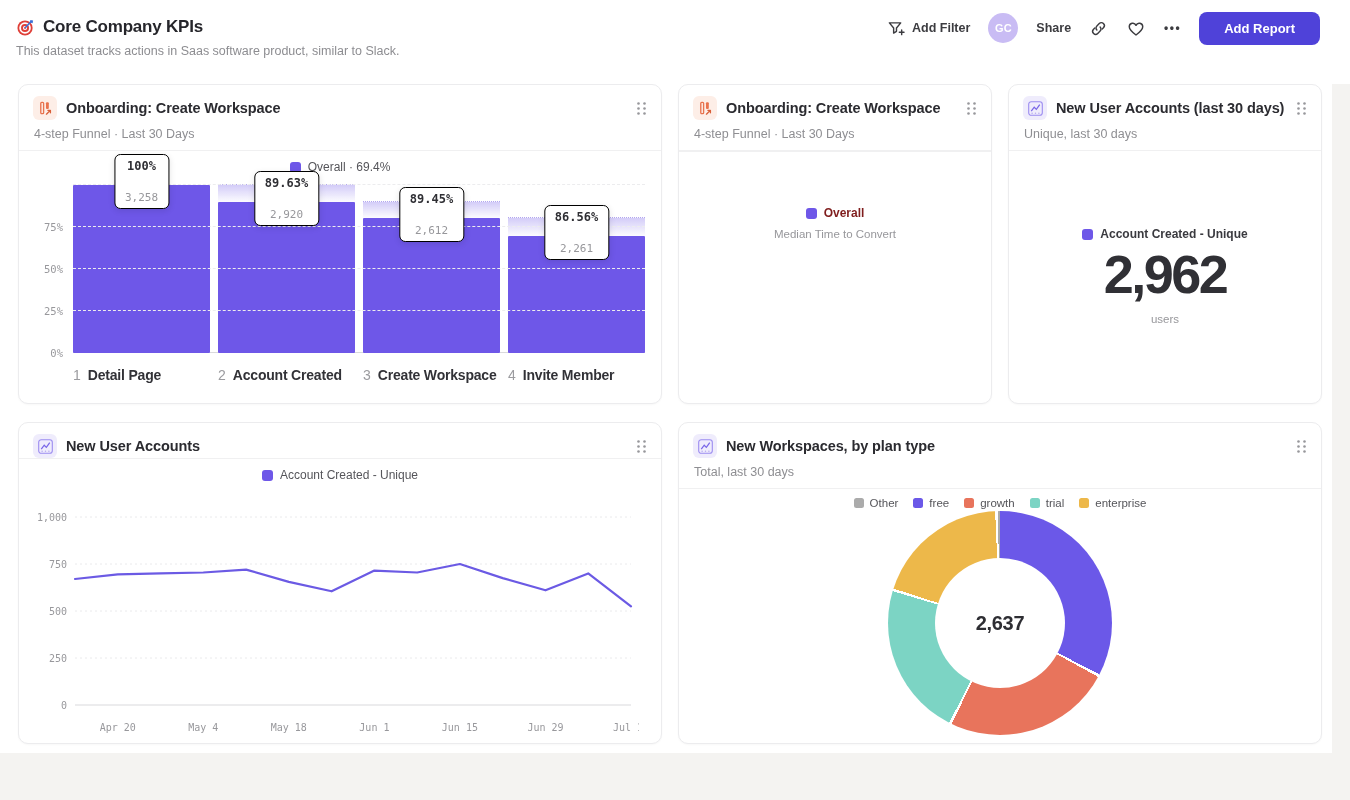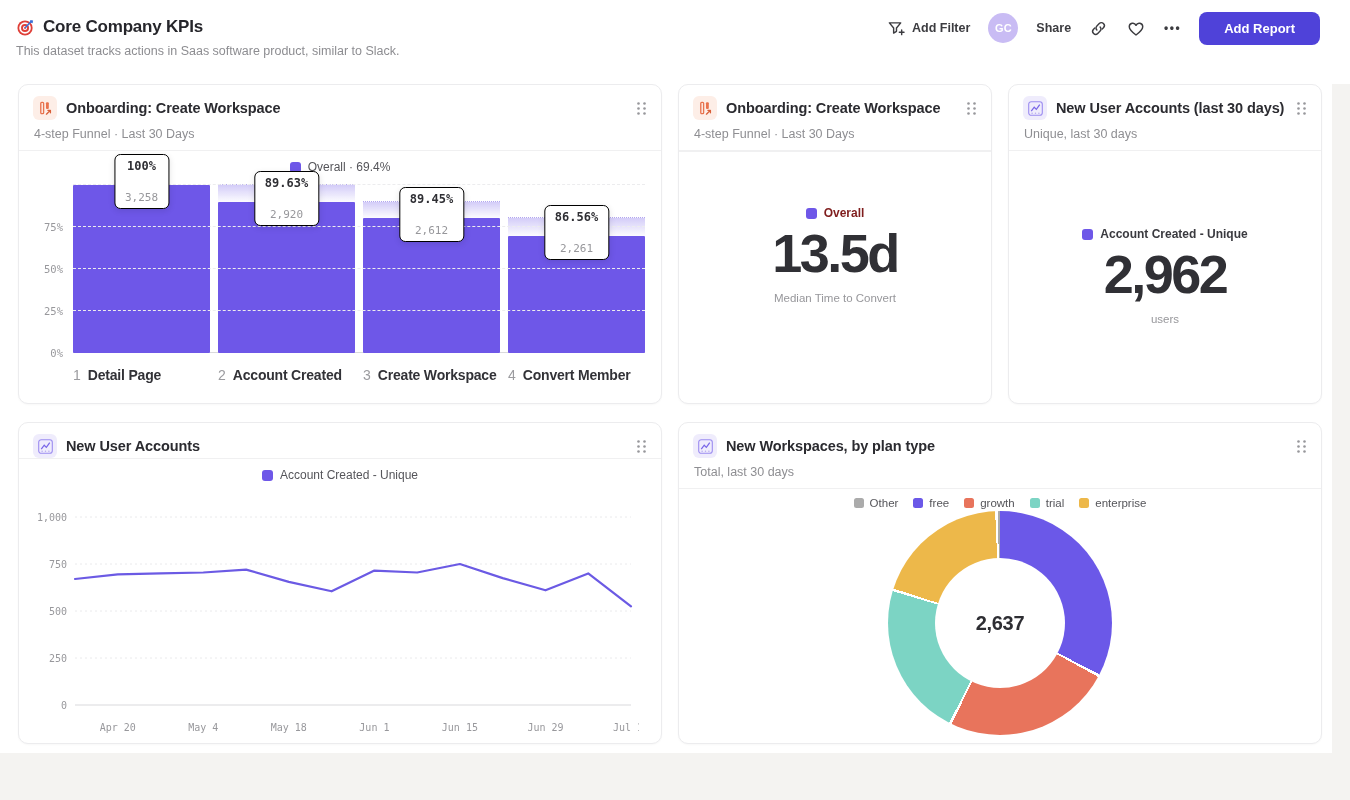--- a/index.html
+++ b/index.html
@@ -229,21 +229,21 @@
       <div class="f-step">
         <span class="f-step-num">2</span>
         <span class="f-step-name">Account Created</span>
       </div>
       <div class="f-step">
         <span class="f-step-num">3</span>
         <span class="f-step-name">Create Workspace</span>
       </div>
       <div class="f-step">
         <span class="f-step-num">4</span>
-        <span class="f-step-name">Convert Member</span>
+        <span class="f-step-name">Invite Member</span>
       </div>
     </div>
 </section>
 
 <section class="card card-time">
   <div class="card-head">
     <div class="title-row">
       <span class="card-icon icon-funnel-bg">
         <svg width="17" height="17" viewBox="0 0 18 18">
           <rect x="4" y="2.5" width="3" height="12" rx="1" fill="none" stroke="#e8734e" stroke-width="1.4"></rect>
@@ -266,21 +266,20 @@
       </span>
     </div>
     <div class="card-sub">4-step Funnel · Last 30 Days</div>
   </div>
   <div class="divider"></div>
   <div class="divider"></div>
   <div class="legend mt54">
     <span class="swatch"></span>
     <span style="font-weight:bold;color:#7f1d1d">Overall</span>
   </div>
-  <div class="big-number">13.5d</div>
   <div class="caption">Median Time to Convert</div>
 </section>
 
 <section class="card card-accounts">
   <div class="card-head">
     <div class="title-row">
       <span class="card-icon icon-insights-bg">
         <svg width="17" height="17" viewBox="0 0 20 20">
           <rect x="2" y="2" width="16" height="16" rx="3" fill="none" stroke="#9c8cf0" stroke-width="1.3"></rect>
           <polyline points="5,13 8.5,8.5 11,11 15,5.5" stroke="#7a68e8" stroke-width="1.5" fill="none"></polyline>

